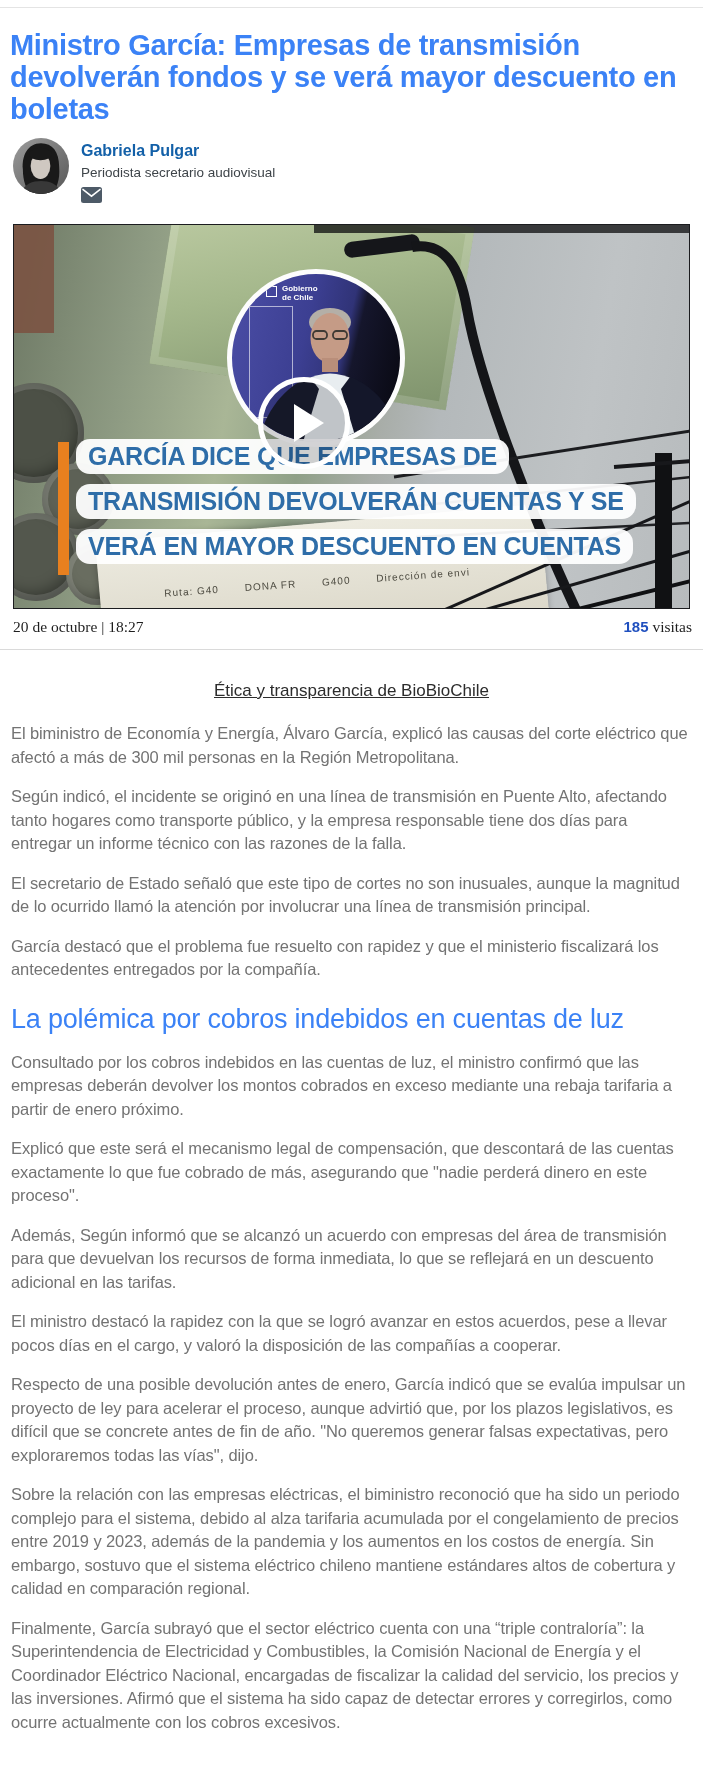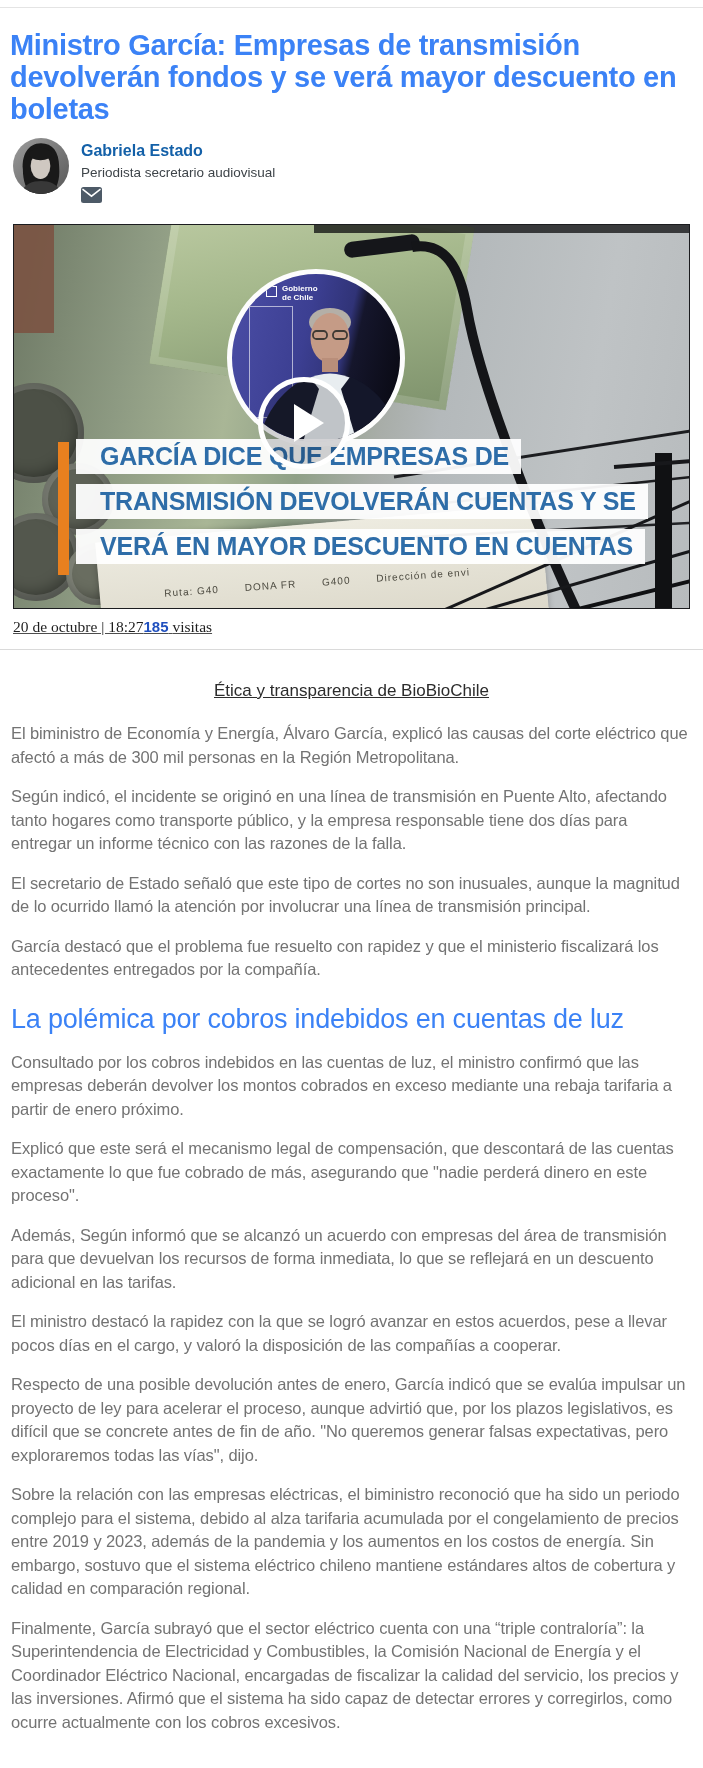--- a/index.html
+++ b/index.html
@@ -83,28 +83,27 @@
     background:rgba(150,150,150,.38); border-radius:15px;
   }
   .v-brand-text { color:#fff; font-size:12.5px; font-weight:700; letter-spacing:4.5px; white-space:nowrap; }
 
   .v-captions { position:absolute; left:44px; top:214px; }
   .v-cap-bar { position:absolute; left:0; top:3px; width:11px; height:133px; background:#e8801f; }
   .v-cap-lines { margin-left:18px; }
   .v-cap-lines .v-cap-line {
     display:table; background:rgba(255,255,255,.94); color:#2e6da8;
     font-weight:700; font-size:25px; line-height:28px; letter-spacing:-0.2px;
-    padding:3px 12px 4px 24px; margin-bottom:10px; white-space:nowrap;
+    padding:3px 12px 4px 12px; margin-bottom:10px; white-space:nowrap;border-radius:14px;
   }
 
   
   .meta-row {
-    display:flex; align-items:baseline;
+    display:flex; justify-content:space-between; align-items:baseline;
     margin:9px 11px 0 13px;
-    text-decoration:underline;
   }
   .meta-date { font-family:"Liberation Serif", serif; font-size:15.5px; color:#1e1e1e; }
   .meta-views { font-family:"Liberation Serif", serif; font-size:15.5px; color:#1e1e1e; }
   .meta-views b { font-family:"Liberation Sans", sans-serif; color:#2050bf; font-size:15px; font-weight:700; }
 
   .divider { margin-top:13px; border-top:1px solid #dadada; }
 
   .ethics { text-align:center; margin-top:31px; }
   .ethics a { color:#2c2c2c; font-size:17px; text-decoration:underline; cursor:pointer; }
 
@@ -133,21 +132,21 @@
         </linearGradient>
       </defs>
       <rect width="54" height="54" fill="url(#avbg)"></rect>
       <path d="M27,5 C14,5 8.5,17 9.5,30 C9.5,42 13,50 17,54 L37,54 C42,49 45.5,41 44.5,28 C44.5,13 38,5 27,5 Z" fill="#191919"></path>
       <ellipse cx="26.5" cy="27" rx="9.5" ry="12.5" fill="#cfc8c1"></ellipse>
       <ellipse cx="26.5" cy="15.5" rx="11" ry="6" fill="#191919"></ellipse>
       <path d="M7,54 C11,44 19,41.5 27,41.5 C35,41.5 43,44 47,54 Z" fill="#383838"></path>
     </svg>
   </div>
   <div class="author-info">
-    <div class="author-name">Gabriela Estado</div>
+    <div class="author-name">Gabriela Pulgar</div>
     <div class="author-role">Periodista secretario audiovisual</div>
     <span class="author-mail">
       <svg width="21" height="16" viewBox="0 0 21 16">
         <rect width="21" height="16" rx="2.5" fill="#4d5a67"></rect>
         <path d="M1.5,2.2 L10.5,9.2 L19.5,2.2" fill="none" stroke="#ffffff" stroke-width="1.5"></path>
       </svg>
     </span>
   </div>
 </div>
 

